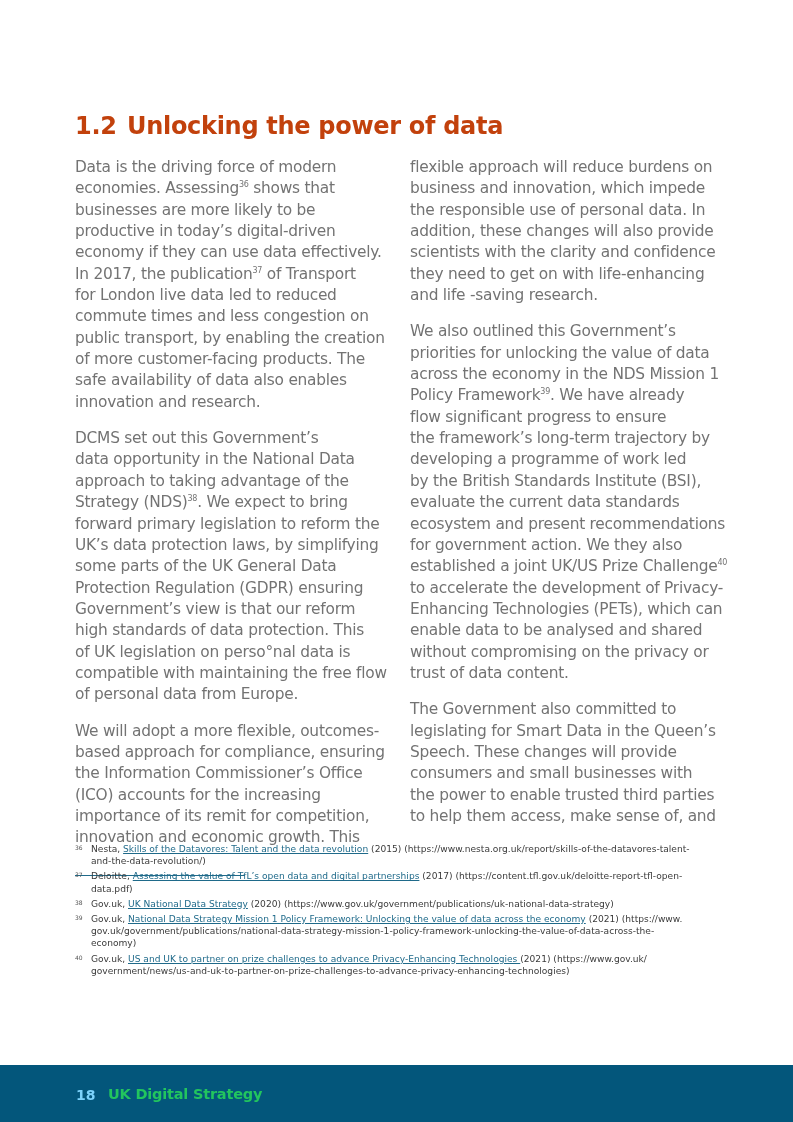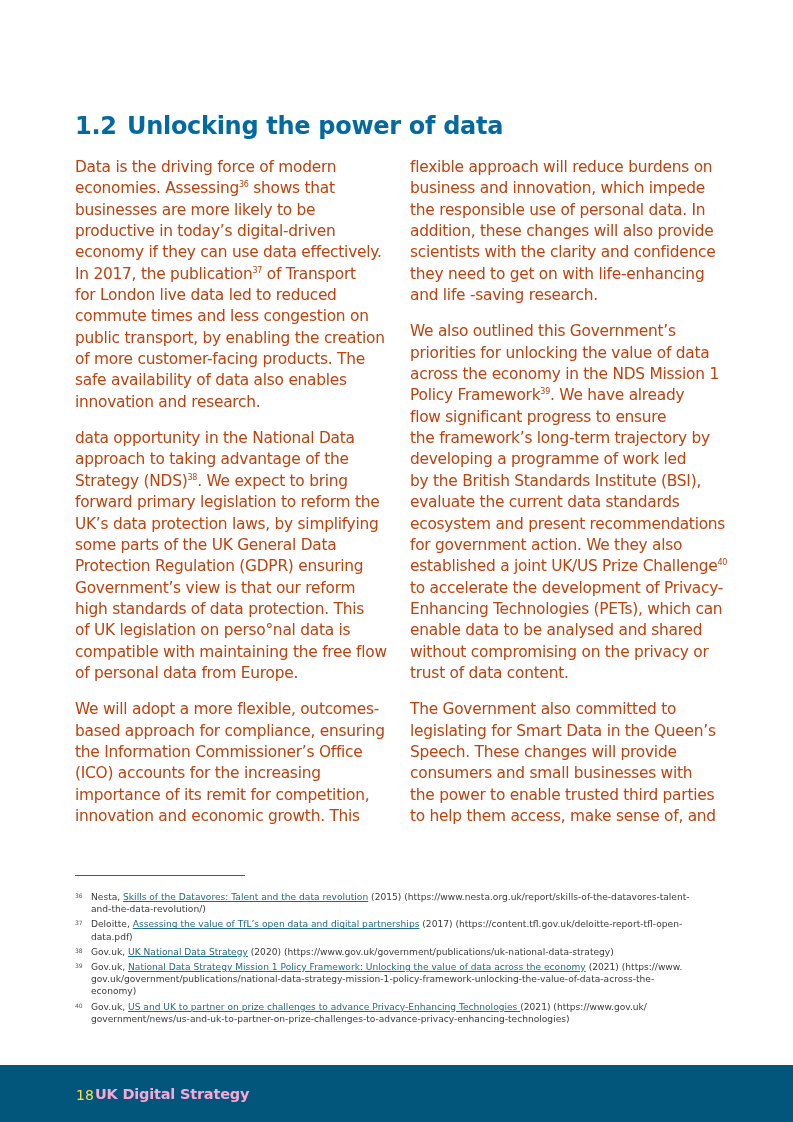--- a/index.html
+++ b/index.html
@@ -1,39 +1,39 @@
 <!DOCTYPE html>
 <html><head>
   <meta charset="utf-8">
   <style>
     html, body { margin: 0; padding: 0; background: #ffffff; }
     body { width: 793px; height: 1122px; position: relative; overflow: hidden;
            font-family: "DejaVu Sans", sans-serif; color: #333333; }
     .heading { position: absolute; left: 75px; top: 112px; margin: 0;
                font-family: "DejaVu Sans", sans-serif; font-weight: bold;
-               font-size: 24px; color: #0369a1; letter-spacing: -0.3px; white-space: nowrap; }
+               font-size: 24px; color: #c2410c; letter-spacing: -0.3px; white-space: nowrap; }
     .heading .num { display: inline-block; width: 52px; }
     .col { position: absolute; top: 157px; width: 310px; }
     .col.left { left: 75px; }
     .col.right { left: 410px; }
     .col p { margin: 0 0 15px 0; font-size: 15.4px; line-height: 21.35px;
-             letter-spacing: -0.25px; color: #c2410c; }
+             letter-spacing: -0.25px; color: #737373; }
     .col p span.line { display: block; white-space: nowrap; }
     sup { font-size: 8px; vertical-align: 6px; line-height: 0; }
     .rule { position: absolute; left: 75px; top: 875px; width: 170px; height: 1px; background: #1f6a8a; }
-    .footnotes { position: absolute; left: 75px; top: 891px; width: 650px; }
+    .footnotes { position: absolute; left: 75px; top: 843px; width: 650px; }
     .fn { position: relative; padding-left: 16px; font-size: 9.1px; line-height: 12.2px;
           color: #3a3a3a; margin-bottom: 3px; }
     .fn .fn-num { position: absolute; left: 0; top: -1px; font-size: 6px; color: #555; }
     .fn a { color: #1f6a8a; text-decoration: underline; }
     .fn span.line { display: block; white-space: nowrap; }
     .footer { position: absolute; left: 0; top: 1065px; width: 793px; height: 57px; background: #03567b; }
-    .footer .page-num { position: absolute; left: 76px; top: 22px; color: #fde047;
-                        font-size: 14px; font-weight: normal; }
-    .footer .doc-title { position: absolute; left: 95px; top: 21px; color: #f9a8d4;
+    .footer .page-num { position: absolute; left: 76px; top: 22px; color: #7dd3fc;
+                        font-size: 14px; font-weight: bold; }
+    .footer .doc-title { position: absolute; left: 108px; top: 21px; color: #22c55e;
                          font-size: 14.5px; font-weight: bold; letter-spacing: -0.2px; }
   </style>
 </head>
 <body>
 
 <h2 class="heading">
   <span class="num">1.2</span><span>Unlocking the power of data</span>
 </h2>
 
 <div class="col left">
@@ -45,20 +45,21 @@
     <span class="line">economy if they can use data effectively.</span>
     <span class="line"><span>In 2017, the publication</span><sup>37</sup><span> of Transport</span></span>
     <span class="line">for London live data led to reduced</span>
     <span class="line">commute times and less congestion on</span>
     <span class="line">public transport, by enabling the creation</span>
     <span class="line">of more customer-facing products. The</span>
     <span class="line">safe availability of data also enables</span>
     <span class="line">innovation and research.</span>
   </p>
   <p>
+    <span class="line">DCMS set out this Government’s</span>
     <span class="line">data opportunity in the National Data</span>
     <span class="line">approach to taking advantage of the</span>
     <span class="line"><span>Strategy (NDS)</span><sup>38</sup><span>. We expect to bring</span></span>
     <span class="line">forward primary legislation to reform the</span>
     <span class="line">UK’s data protection laws, by simplifying</span>
     <span class="line">some parts of the UK General Data</span>
     <span class="line">Protection Regulation (GDPR) ensuring</span>
     <span class="line">Government’s view is that our reform</span>
     <span class="line">high standards of data protection. This</span>
     <span class="line">of UK legislation on perso°nal data is</span>

